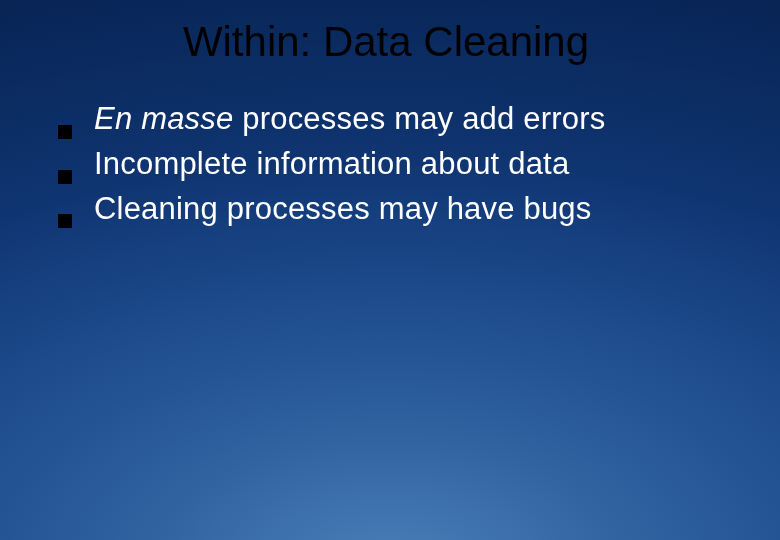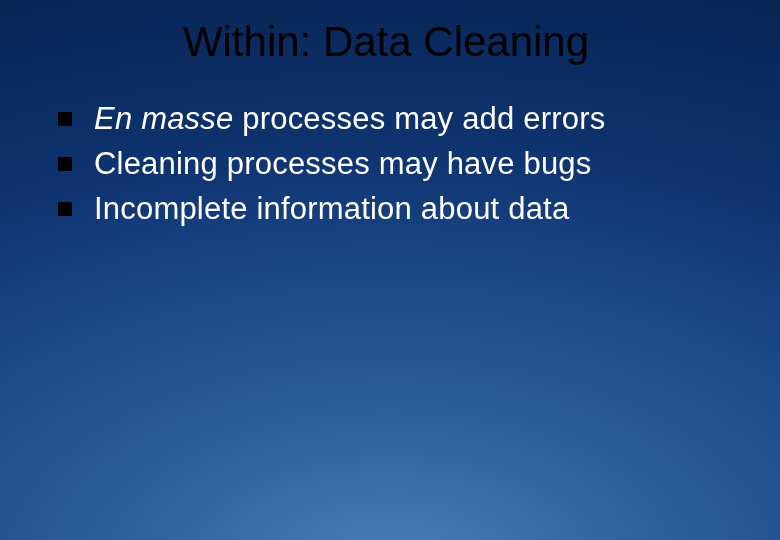--- a/index.html
+++ b/index.html
@@ -23,21 +23,21 @@
     font-size: 42px;
     font-weight: 400;
     margin: 0 8px 34px 0;
     letter-spacing: 0px;
   }
   .bullets {
     padding-left: 58px;
   }
   .bullet-row {
     display: flex;
-    align-items: center;
+    align-items: flex-end;
     margin-bottom: 6px;
   }
   .bullet-marker {
     width: 14px;
     height: 14px;
     background: #000000;
     flex: 0 0 14px;
     margin-right: 22px;
   }
   .bullet-text {
@@ -57,22 +57,22 @@
   <h1 class="title">Within: Data Cleaning</h1>
   <div class="bullets">
 
     <div class="bullet-row">
       <div class="bullet-marker"></div>
       <div class="bullet-text"><span class="italic">En masse</span><span> processes may add errors</span></div>
     </div>
 
     <div class="bullet-row">
       <div class="bullet-marker"></div>
-      <div class="bullet-text"><span class="italic"></span><span>Cleaning processes may have bugs</span></div>
+      <div class="bullet-text"><span class="italic"></span><span>Incomplete information about data</span></div>
     </div>
 
     <div class="bullet-row">
       <div class="bullet-marker"></div>
-      <div class="bullet-text"><span class="italic"></span><span>Incomplete information about data</span></div>
+      <div class="bullet-text"><span class="italic"></span><span>Cleaning processes may have bugs</span></div>
     </div>
 
   </div>
 </div>
 
 </body></html>

